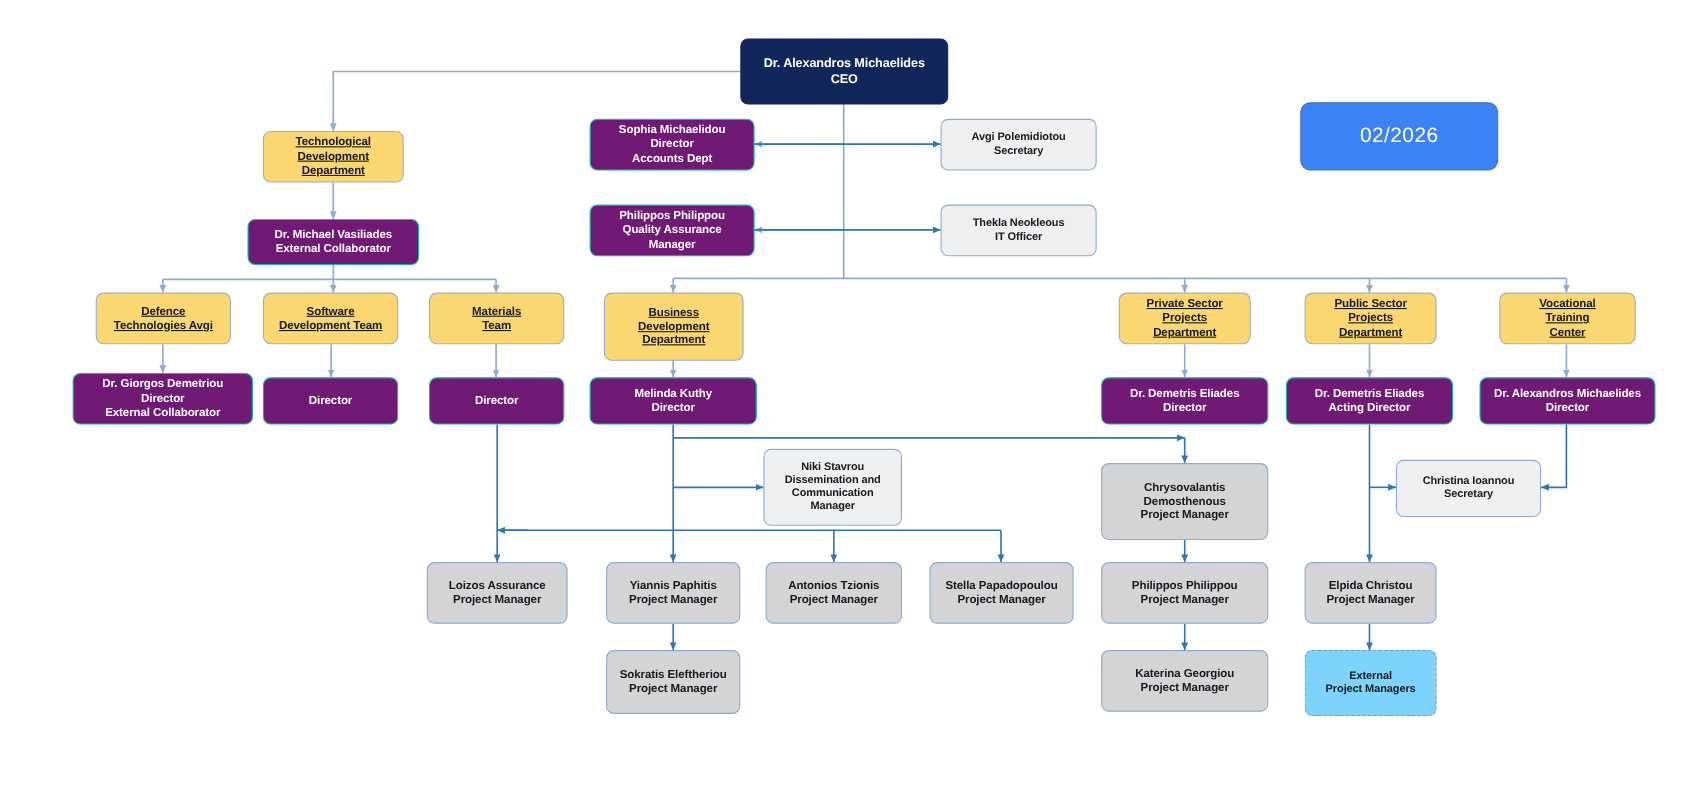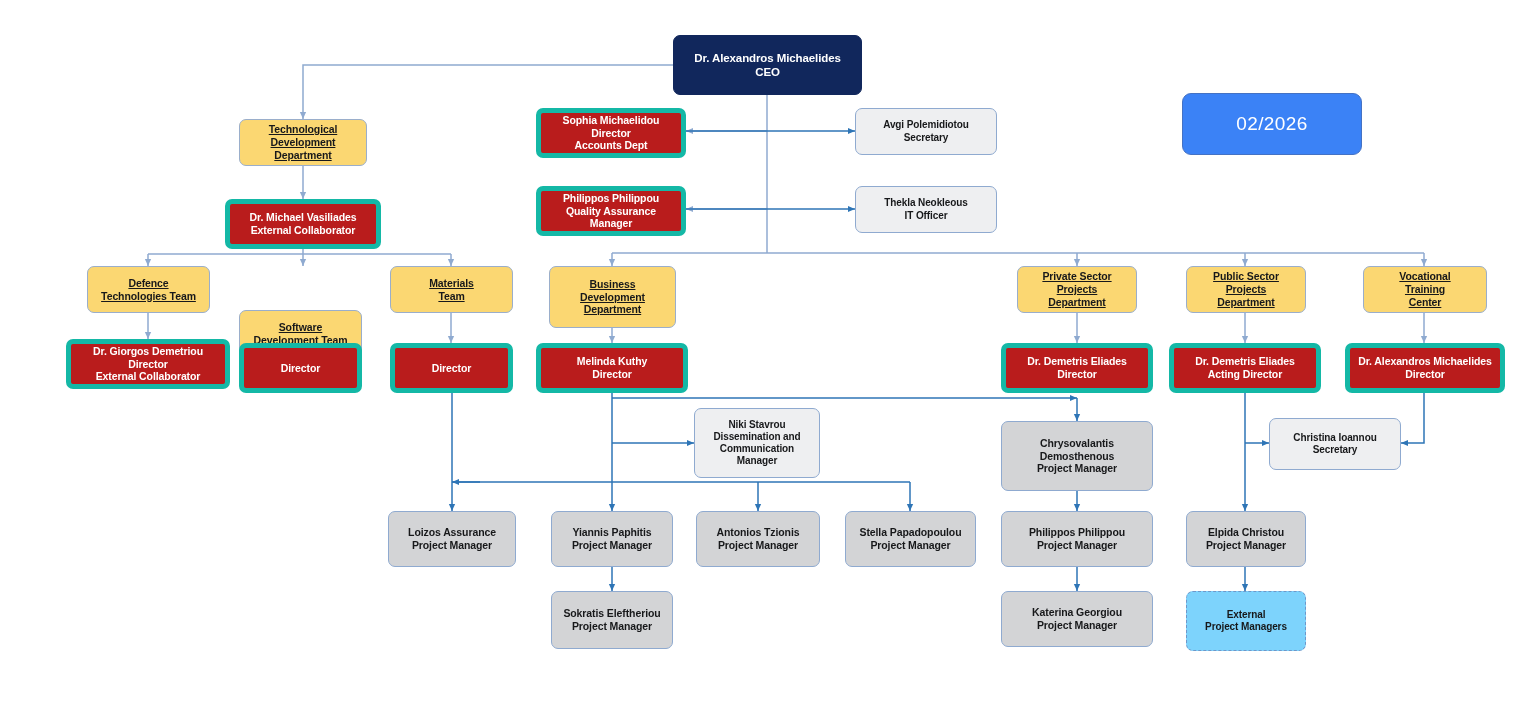--- a/index.html
+++ b/index.html
@@ -34,23 +34,23 @@
     font-size:11.5px;
   }
   .n-gold {
     background:#FBD772;
     color:#17181a;
     border:1px solid #9aaecb;
     font-size:10.5px;
     text-decoration:underline;
   }
   .n-blue {
-    background:#b91c1c;
+    background:#701a75;
     color:#ffffff;
-    border:5px solid #14b8a6;
+    border:1px solid #14b8a6;
     font-size:10.5px;
   }
   .n-grayblue {
     background:#EEEFF1;
     color:#17181a;
     border:1px solid #8FAAD0;
     font-size:10px;
   }
   .n-gray {
     background:#D3D4D6;
@@ -172,27 +172,27 @@
 IT Officer</div>
 
   <div class="node n-gold" style="left:239px;top:119px;width:128px;height:47px;">Technological
 Development
 Department</div>
 
   <div class="node n-blue" style="left:225px;top:199px;width:156px;height:38px;">Dr. Michael Vasiliades
 External Collaborator</div>
 
   <div class="node n-gold" style="left:87px;top:266px;width:123px;height:47px;">Defence
-Technologies Team</div>
+Technologies Avgi</div>
 
   <div class="node n-blue" style="left:66px;top:339px;width:164px;height:47px;">Dr. Giorgos Demetriou
 Director
 External Collaborator</div>
 
-  <div class="node n-gold" style="left:239px;top:266px;width:123px;height:47px;margin-top:44px;">Software
+  <div class="node n-gold" style="left:239px;top:266px;width:123px;height:47px;">Software
 Development Team</div>
 
   <div class="node n-blue" style="left:239px;top:343px;width:123px;height:43px;">Director</div>
 
   <div class="node n-gold" style="left:390px;top:266px;width:123px;height:47px;">Materials
 Team</div>
 
   <div class="node n-blue" style="left:390px;top:343px;width:123px;height:43px;">Director</div>
 
   <div class="node n-gold" style="left:549px;top:266px;width:127px;height:62px;">Business

